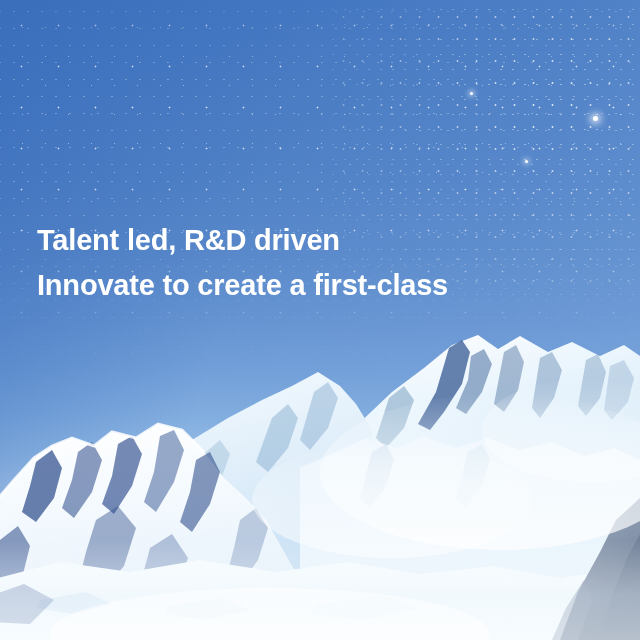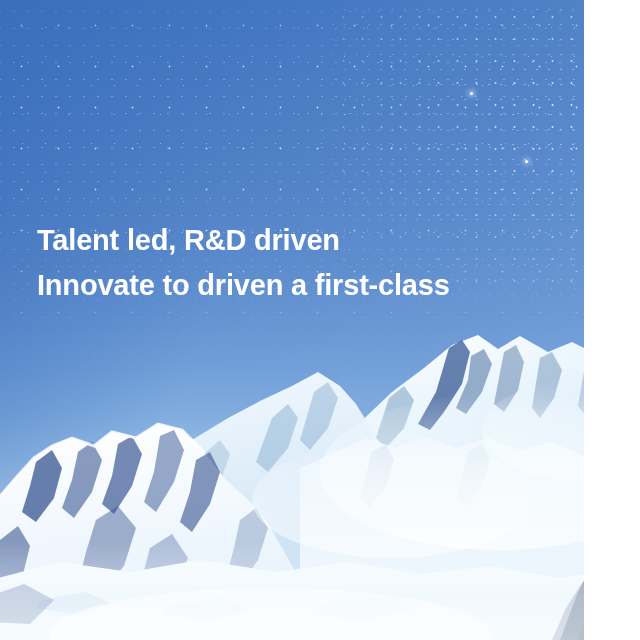--- a/index.html
+++ b/index.html
@@ -8,25 +8,24 @@
     padding: 0;
     background: #ffffff;
   }
   body {
     font-family: "Liberation Sans", sans-serif;
   }
 
   
   .hero {
     position: relative;
-    width: 572px;
+    width: 640px;
     height: 640px;
     overflow: hidden;
     background: #737373;
-    padding-left: 12px;
   }
 
   
   .sky {
     position: absolute;
     inset: 0;
     background:
       linear-gradient(105deg,
         rgba(52,104,184,0.55) 0%,
         rgba(70,122,196,0.15) 38%,
@@ -214,16 +213,16 @@
       <ellipse cx="500" cy="472" rx="180" ry="78" fill="url(#gCloud)" opacity="0.80"></ellipse>
       <ellipse cx="392" cy="500" rx="140" ry="58" fill="url(#gCloud)" opacity="0.62"></ellipse>
       <ellipse cx="592" cy="430" rx="110" ry="52" fill="url(#gCloud)" opacity="0.50"></ellipse>
       <rect x="0" y="540" width="640" height="100" fill="url(#gHaze)" opacity="0.55"></rect>
       <ellipse cx="270" cy="634" rx="220" ry="46" fill="rgba(255,255,255,0.55)"></ellipse>
     </svg>
   </div>
 
   <div class="headline">
     <div class="headline-line">Talent led, R&amp;D driven</div>
-    <div class="headline-line">Innovate to driven a first-class</div>
+    <div class="headline-line">Innovate to create a first-class</div>
   </div>
 
 </div>
 
 </body></html>

